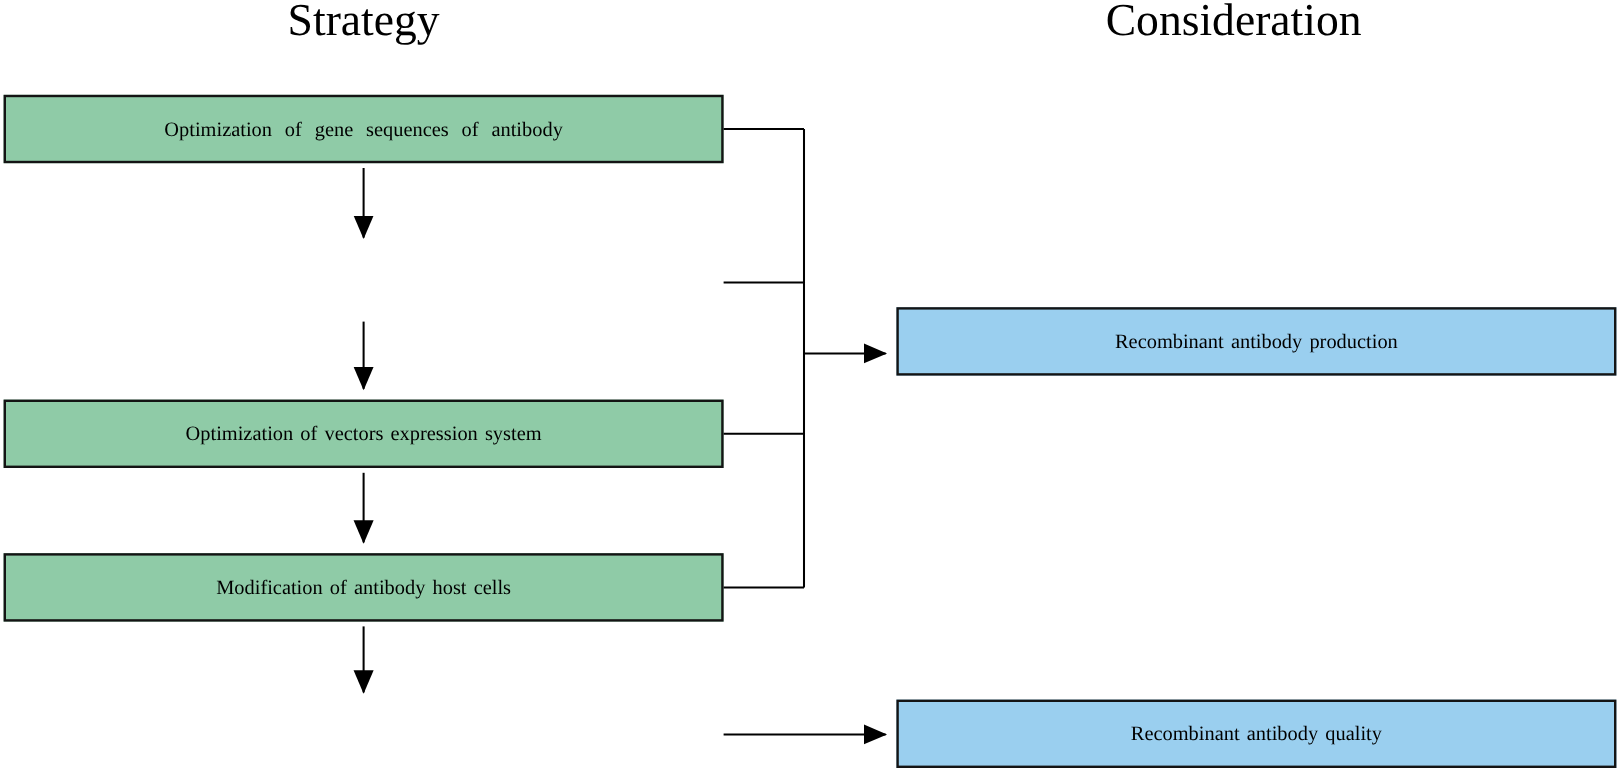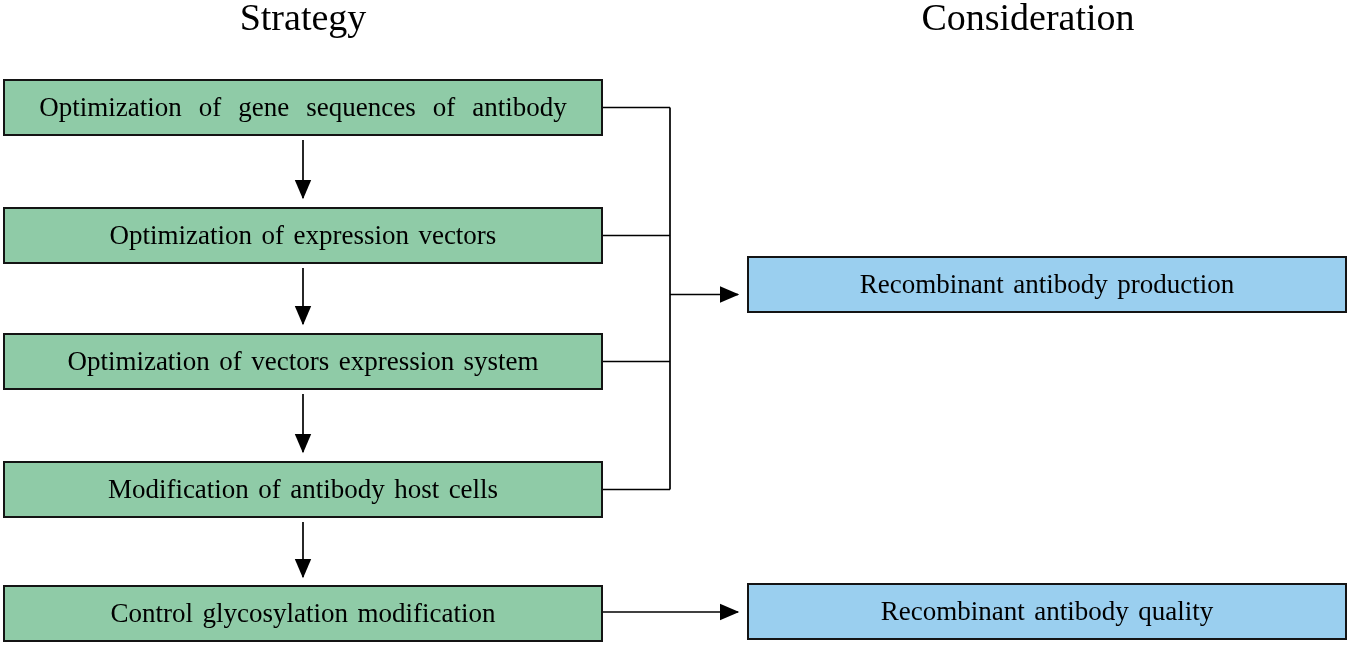--- a/index.html
+++ b/index.html
@@ -25,21 +25,21 @@
     line-height:1.15;
     color:#000;
   }
   .col-title.left{left:3px;}
   .col-title.right{left:728px;}
   .box{
     position:absolute;
     width:596px;height:53px;
     border:2px solid var(--outline);
     display:flex;align-items:center;justify-content:center;
-    font-size:27px;
+    font-size:17px;
     text-align:center;
   }
   .box.green{left:3px;background:var(--green);}
   .box.blue{left:747px;background:var(--blue);}
   .wide-space{word-spacing:0.38em;}
   .mild-space{word-spacing:0.1em;}
   svg.connectors{
     position:absolute;left:0;top:0;
     pointer-events:none;
   }
@@ -48,31 +48,25 @@
 <body>
 
 <div class="canvas">
 
   <div class="col-title left">Strategy</div>
   <div class="col-title right">Consideration</div>
 
   <div class="box green" style="top:79px">
     <span class="wide-space">Optimization of gene sequences of antibody</span>
   </div>
-  <div class="box green" style="top:207px">
-    <span class="mild-space">Optimization of expression vectors</span>
-  </div>
   <div class="box green" style="top:333px">
     <span class="mild-space">Optimization of vectors expression system</span>
   </div>
   <div class="box green" style="top:461px">
     <span class="mild-space">Modification of antibody host cells</span>
-  </div>
-  <div class="box green" style="top:585px">
-    <span class="mild-space">Control glycosylation modification</span>
   </div>
 
   <div class="box blue" style="top:256px">
     <span class="mild-space">Recombinant antibody production</span>
   </div>
   <div class="box blue" style="top:583px">
     <span class="mild-space">Recombinant antibody quality</span>
   </div>
 
   <svg class="connectors" width="1350" height="647" viewBox="0 0 1350 647">

